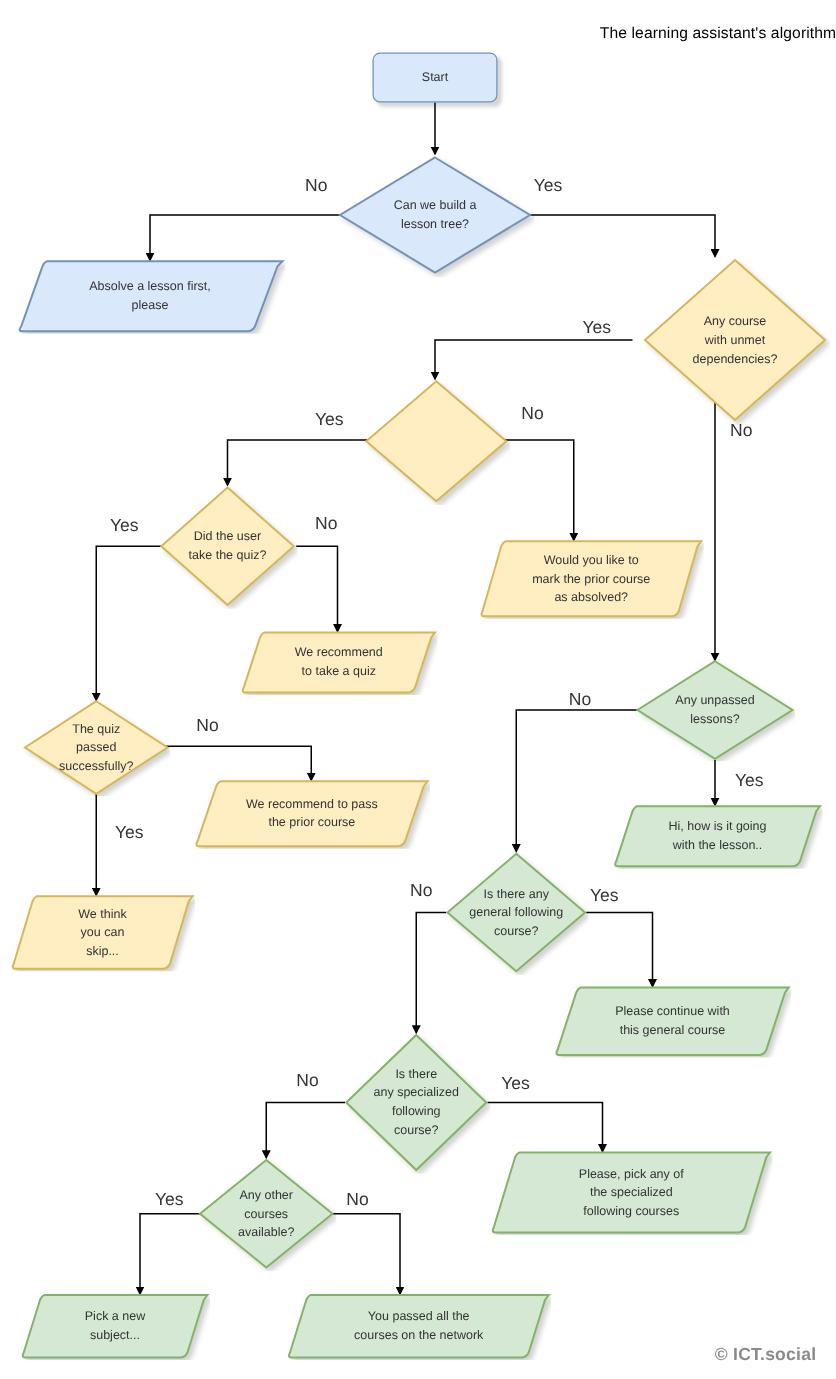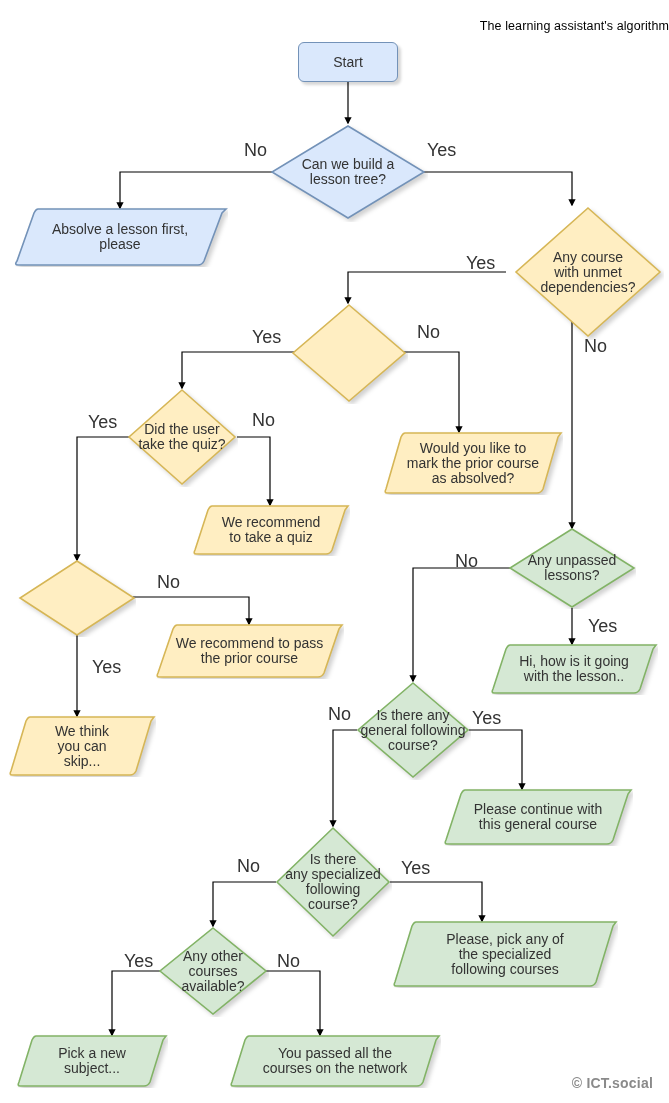--- a/index.html
+++ b/index.html
@@ -46,21 +46,21 @@
     pointer-events: none;
   }
   .node {
     position: absolute;
     box-sizing: border-box;
     display: flex;
     align-items: center;
     justify-content: center;
     text-align: center;
     color: #333333;
-    font-size: 14px;
+    font-size: 10px;
     line-height: 15px;
   }
   .node .lbl { position: relative; z-index: 3; padding: 0 4px; }
 
   
   .rect {
     border-radius: 6px;
     border: 1.2px solid;
     box-shadow: 3px 3px 3px rgba(0,0,0,0.16);
   }
@@ -80,21 +80,21 @@
     left: 0; top: 0; right: 0; bottom: 0;
     z-index: 1;
   }
   .diam .lbl { z-index: 3; }
 
   
   .blue   { background: #dae8fc; border-color: #7392b8; }
 
   .edgelabel {
     position: absolute;
-    font-size: 18px;
+    font-size: 14px;
     color: #333333;
     white-space: nowrap;
   }
 </style>
 </head>
 <body>
 
 <div id="canvas">
 
   <div id="title">The learning assistant's algorithm</div>
@@ -215,20 +215,21 @@
     <svg class="shape" viewBox="0 0 158 52" preserveAspectRatio="none">
       <path d="M 20 2 L 156 2 Q 156 2 153 6 L 140 46 Q 138 50 134 50 L 4 50 Q 1 50 3 46 L 16 6 Q 18 2 20 2 Z" fill="#ffeec2" stroke="#d6b656" stroke-width="1.6" style="filter: drop-shadow(3px 3px 2px rgba(0,0,0,0.18));"></path>
     </svg>
     <span class="lbl">We recommend<br>to take a quiz</span>
   </div>
 
   <div class="node diam" style="left:18px; top:559px; width:118px; height:78px;">
     <svg class="shape" viewBox="0 0 118 78" preserveAspectRatio="none">
       <polygon points="59,2 116,39 59,76 2,39" fill="#ffeec2" stroke="#d6b656" stroke-width="1.6" style="filter: drop-shadow(3px 3px 2px rgba(0,0,0,0.18));"></polygon>
     </svg>
+    <span class="lbl">The quiz<br>passed<br>successfully?</span>
   </div>
 
   <div class="node para" style="left:155px; top:623px; width:189px; height:56px;">
     <svg class="shape" viewBox="0 0 189 56" preserveAspectRatio="none">
       <path d="M 22 2 L 187 2 Q 187 2 184 6 L 169 50 Q 167 54 163 54 L 4 54 Q 1 54 3 50 L 18 6 Q 20 2 22 2 Z" fill="#ffeec2" stroke="#d6b656" stroke-width="1.6" style="filter: drop-shadow(3px 3px 2px rgba(0,0,0,0.18));"></path>
     </svg>
     <span class="lbl">We recommend to pass<br>the prior course</span>
   </div>
 
   <div class="node para" style="left:8px; top:715px; width:148px; height:62px;">

